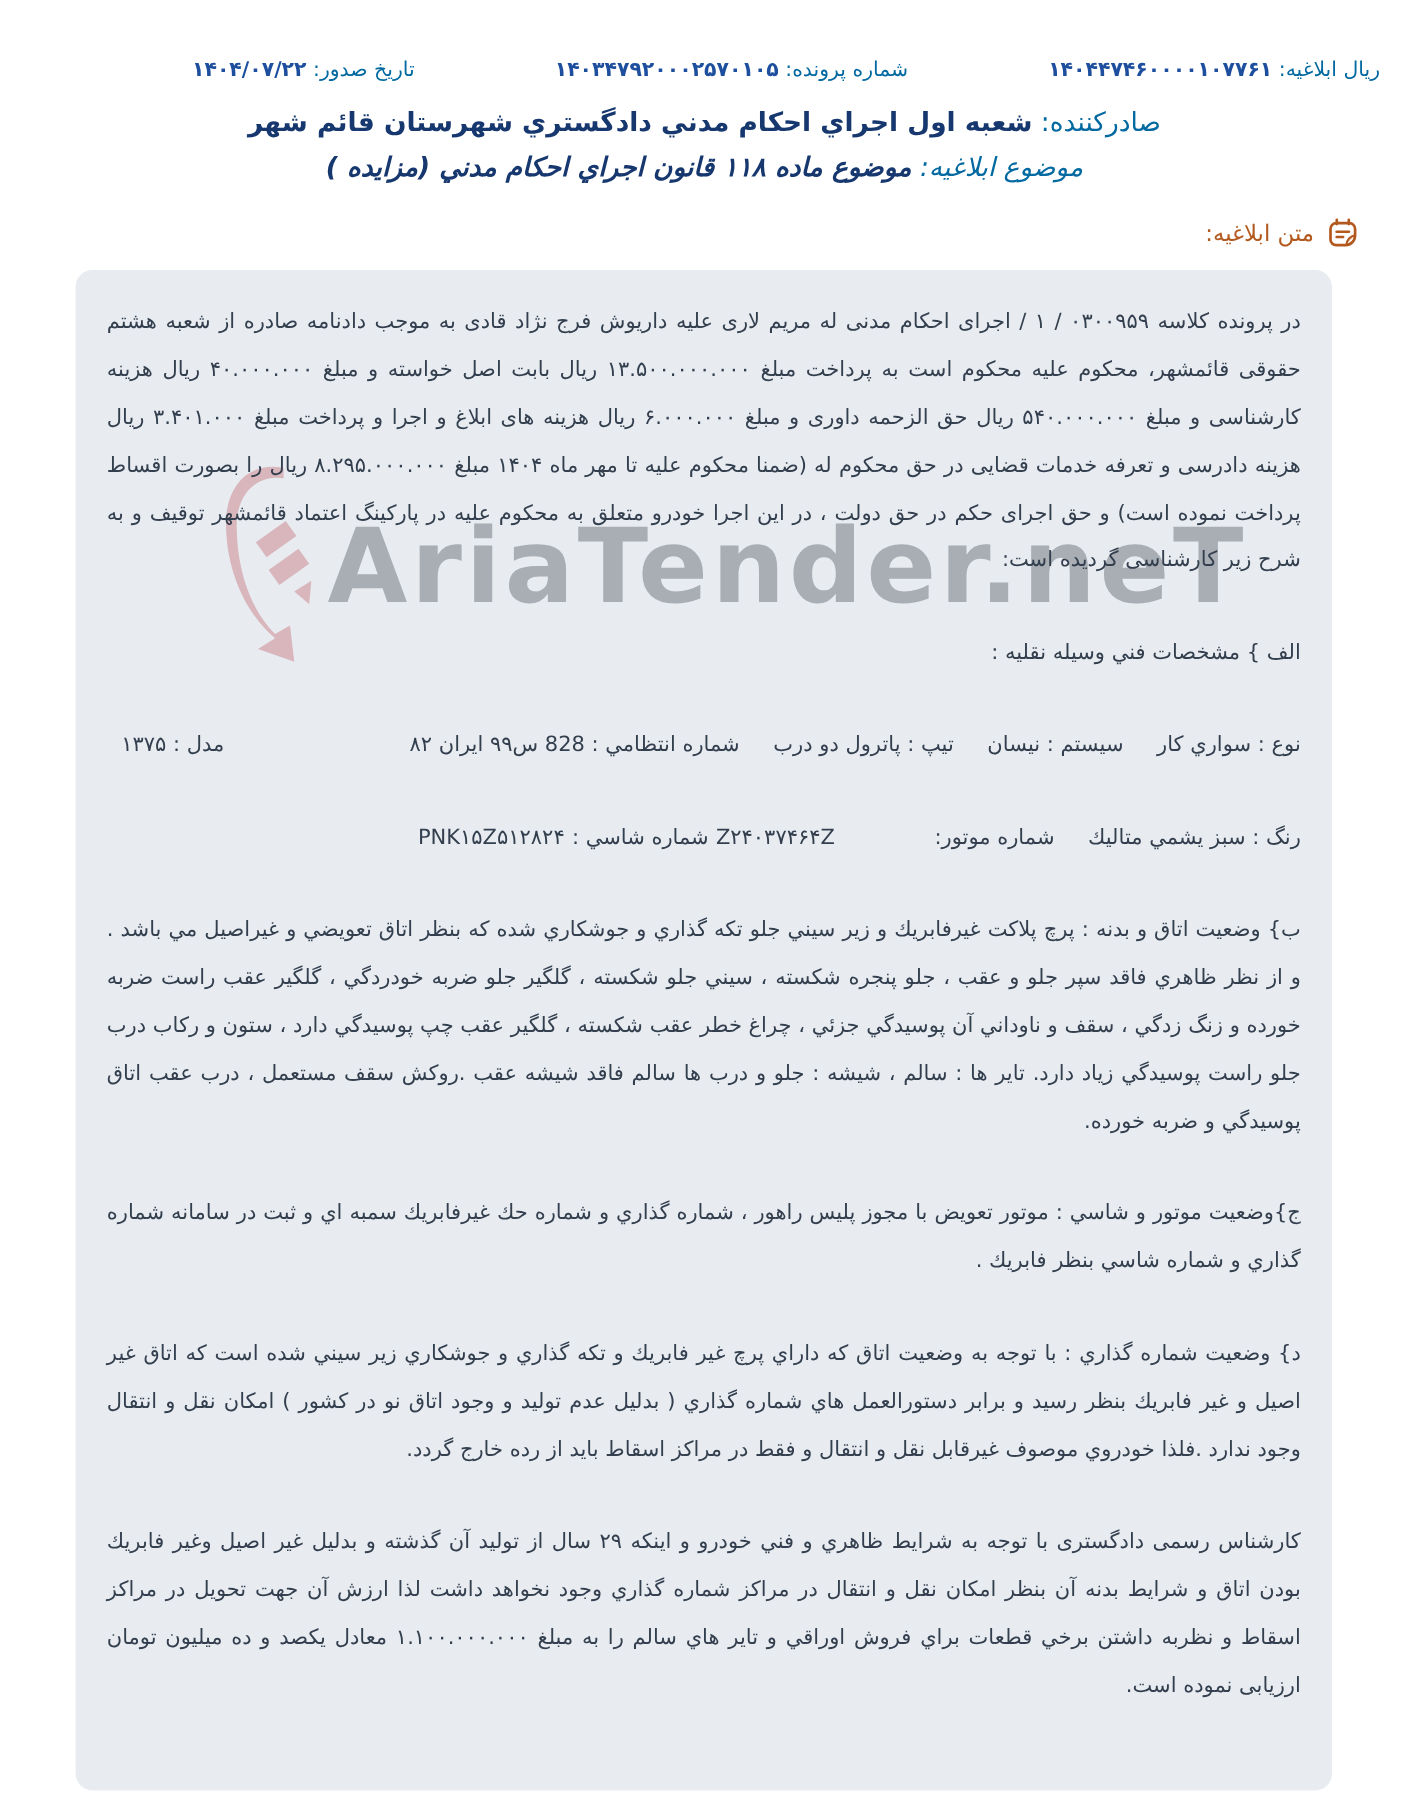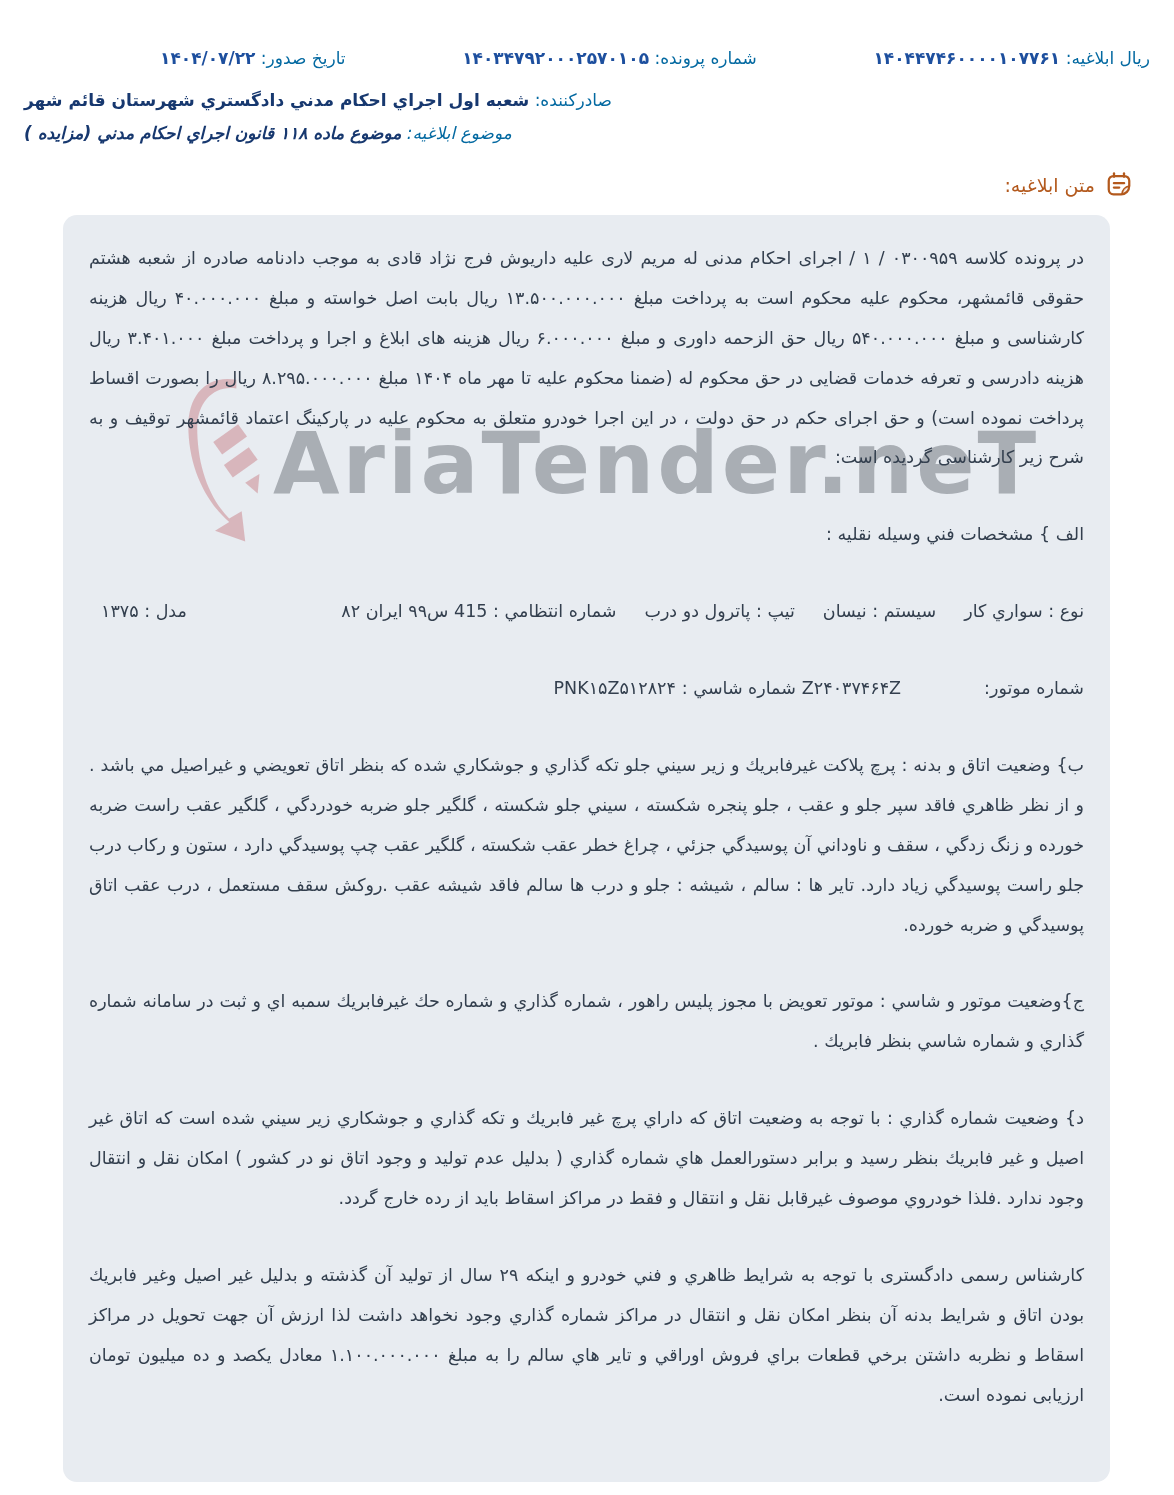--- a/index.html
+++ b/index.html
@@ -18,22 +18,22 @@
     justify-content: space-between;
     align-items: baseline;
     padding: 0 24px 0 160px;
     font-size: 17px;
   }
   .meta-item { white-space: nowrap; }
   .meta-label { color: #0369a1; }
   .meta-value { color: #1d4f9e; font-weight: 600; }
   .hdr-line {
     padding: 0 24px;
-    font-size: 17px;
-    text-align: left;
+    font-size: 22px;
+    text-align: center;
   }
   .issuer-row { margin-top: 22px; }
   .subject-row { margin-top: 13px; font-style: italic; }
   .hdr-line .meta-value-strong { color: #17386f; font-weight: bold; }
 
   
   .body-heading {
     margin-top: 27px;
     padding: 0 40px;
     display: flex;
@@ -165,25 +165,26 @@
 
 
       <p>در پرونده کلاسه ۰۳۰۰۹۵۹ / ۱ /  اجرای احکام مدنی له مریم لاری علیه داریوش فرج نژاد قادی  به موجب دادنامه صادره از شعبه هشتم حقوقی قائمشهر، محکوم علیه محکوم است به پرداخت مبلغ ۱۳.۵۰۰.۰۰۰.۰۰۰ ریال بابت اصل خواسته و مبلغ ۴۰.۰۰۰.۰۰۰ ریال هزینه کارشناسی و مبلغ ۵۴۰.۰۰۰.۰۰۰ ریال حق الزحمه داوری و مبلغ ۶.۰۰۰.۰۰۰ ریال هزینه های ابلاغ و اجرا و پرداخت مبلغ ۳.۴۰۱.۰۰۰ ریال هزینه دادرسی و تعرفه خدمات قضایی در حق محکوم له (ضمنا محکوم علیه تا مهر ماه ۱۴۰۴ مبلغ ۸.۲۹۵.۰۰۰.۰۰۰ ریال را بصورت اقساط پرداخت نموده است) و حق اجرای حکم در حق دولت ، در این اجرا خودرو متعلق به محکوم علیه در پارکینگ اعتماد قائمشهر توقیف و به شرح زیر کارشناسی گردیده است:</p>
 
       <p class="oneliner">الف } مشخصات فني وسیله نقلیه :</p>
 
       <div class="specs-row">
         <span>نوع : سواري کار</span>
         <span>سیستم : نیسان</span>
         <span>تیپ : پاترول دو درب</span>
-        <span>شماره انتظامي : 415 س۹۹ ایران ۸۲</span>
+        <span>شماره انتظامي : 828 س۹۹ ایران ۸۲</span>
         <span class="push-left">مدل : ۱۳۷۵</span>
       </div>
 
       <div class="specs-row">
+        <span>رنگ : سبز یشمي متالیك</span>
         <span>شماره موتور:</span>
         <span class="motor-group">
           <span class="ltr-token">Z۲۴۰۳۷۴۶۴Z</span>
           <span>شماره شاسي :</span>
           <span class="ltr-token">PNK۱۵Z۵۱۲۸۲۴</span>
         </span>
       </div>
 
       <p>ب} وضعیت اتاق و بدنه : پرچ پلاکت غیرفابریك و زیر سیني جلو تکه گذاري و جوشکاري شده که بنظر اتاق تعویضي و غیراصیل مي باشد  . و از نظر ظاهري فاقد سپر جلو و عقب ، جلو پنجره شکسته ، سیني جلو شکسته ، گلگیر جلو ضربه خودردگي ، گلگیر عقب راست ضربه خورده و زنگ زدگي ، سقف و ناوداني آن پوسیدگي جزئي ، چراغ خطر عقب شکسته ، گلگیر عقب چپ پوسیدگي دارد ، ستون و رکاب درب جلو راست پوسیدگي زیاد دارد. تایر ها : سالم ، شیشه : جلو و درب ها سالم فاقد شیشه عقب .روکش سقف مستعمل ، درب عقب اتاق پوسیدگي و ضربه خورده.</p>
 

